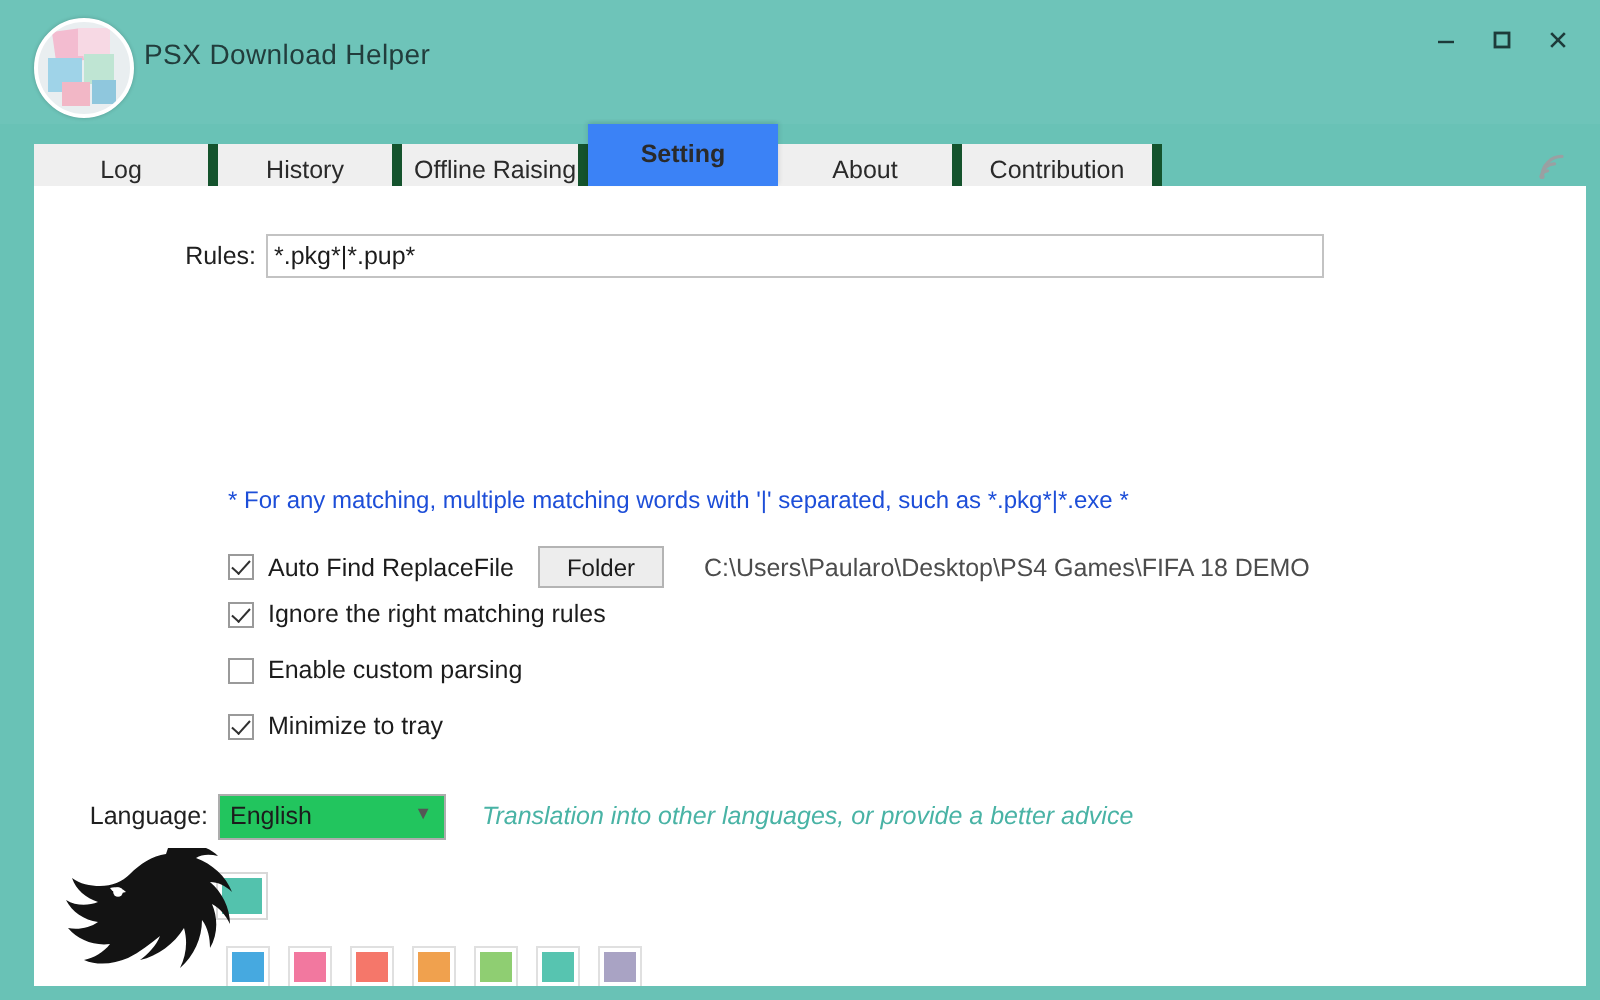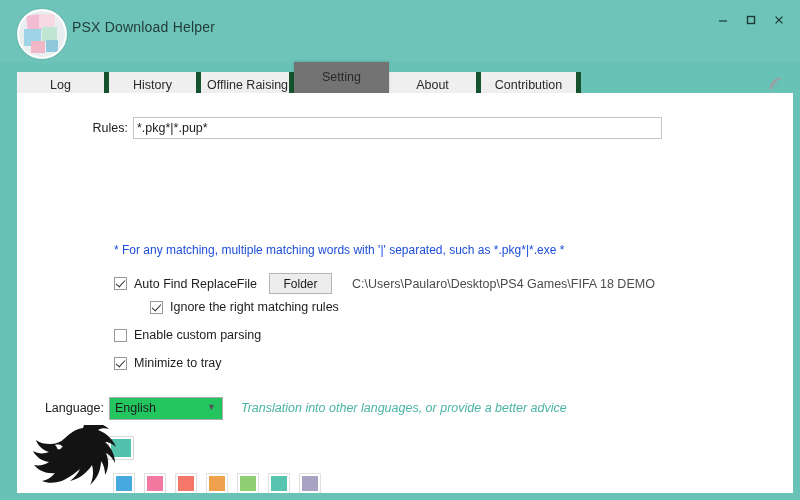--- a/index.html
+++ b/index.html
@@ -102,26 +102,26 @@
     text-align: center;
     border-right: 5px solid #14532d;
     box-sizing: border-box;
     white-space: nowrap;
     cursor: default;
     position: relative;
     top: 5px;
     padding: 0 6px;
   }
   .tab.active {
-    background: #737373;
+    background: #3b82f6;
     height: 31px;
     line-height: 31px;
     top: 0;
     border-right: none;
-    font-weight: 400;
+    font-weight: 700;
     z-index: 3;
     box-shadow: -1px -1px 2px rgba(0,0,0,.07), 1px -1px 2px rgba(0,0,0,.07);
   }
   #tab-rss {
     margin-left: auto;
     width: 34px;
     height: 26px;
     display: flex;
     align-items: center;
     justify-content: center;
@@ -159,21 +159,21 @@
   #rules-hint {
     left: 97px; top: 150px;
     font-size: 12px;
     color: #1d4ed8;
     white-space: nowrap;
   }
 
   
   .cb-row { display: flex; align-items: center; }
   #cb-row-1 { left: 97px; top: 180px; }
-  #cb-row-2 { left: 97px; top: 207px; margin-left: 36px; }
+  #cb-row-2 { left: 97px; top: 207px; }
   #cb-row-3 { left: 97px; top: 235px; }
   #cb-row-4 { left: 97px; top: 263px; }
 
   .cbx {
     width: 13px; height: 13px;
     box-sizing: border-box;
     border: 1px solid #9a9a9a;
     background: #ffffff;
     position: relative;
     flex: 0 0 13px;

